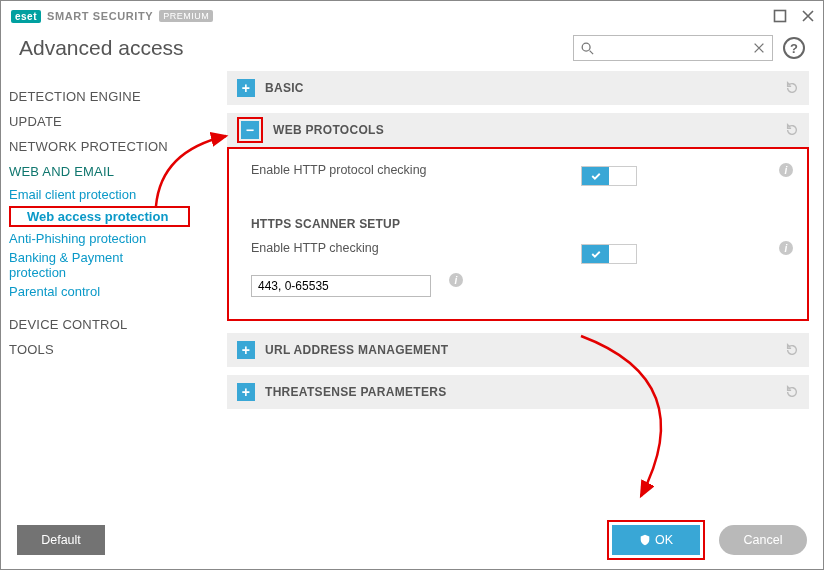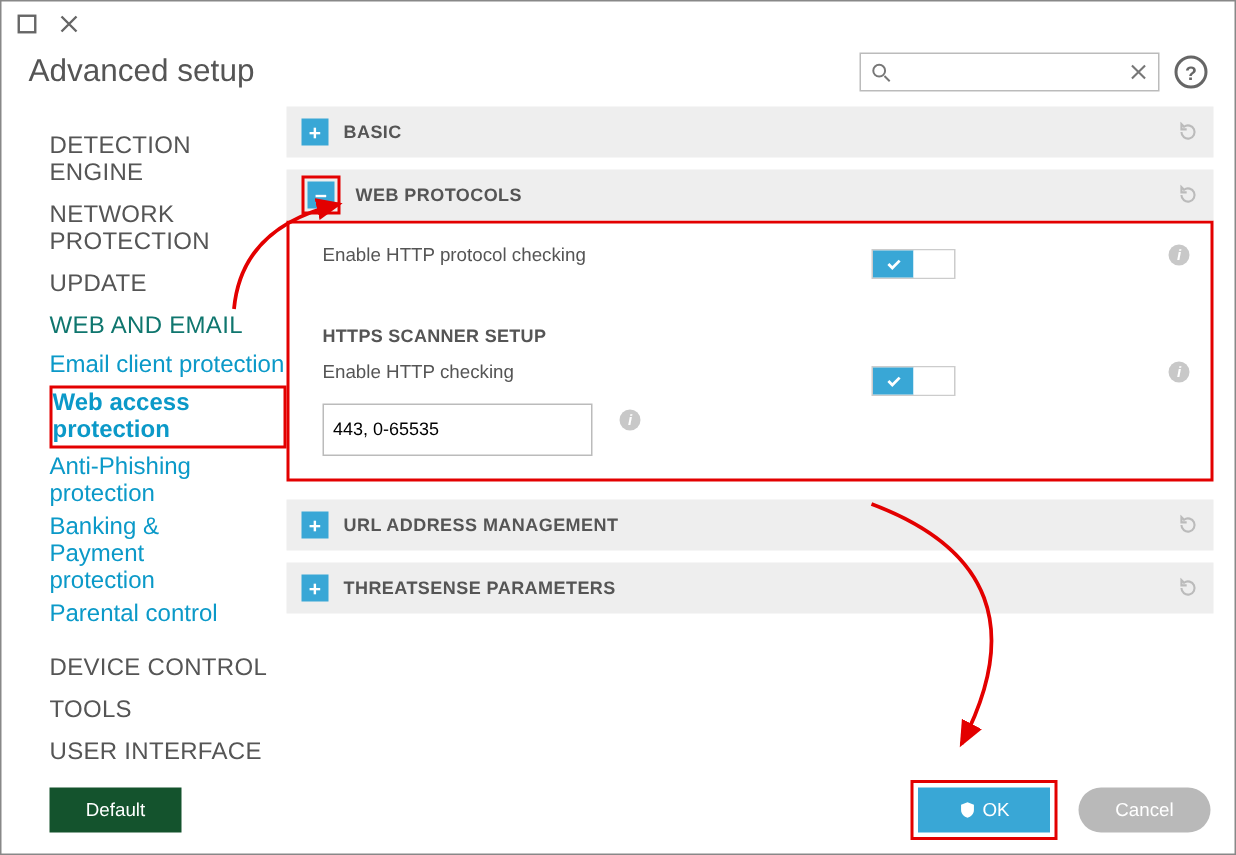--- a/index.html
+++ b/index.html
@@ -13,99 +13,103 @@
   .win-controls { display: flex; gap: 14px; }
   .win-btn { width: 14px; height: 14px; stroke: #666; cursor: pointer; }
   .header-row { display:flex; align-items:center; justify-content:space-between; padding: 6px 18px 10px 18px; }
   .page-title { font-size: 21px; color:#555; font-weight:400; }
   .search-group { display:flex; align-items:center; gap:10px; }
   .search-box { position:relative; display:flex; align-items:center; width:200px; height:26px; border:1px solid #bbb; padding:0 6px; }
   .search-box input { flex:1; border:none; outline:none; font-size:12px; background:transparent; }
   .search-box .icon { width:14px; height:14px; stroke:#777; fill:none; }
   .help-circle { width:22px; height:22px; border:2px solid #666; border-radius:50%; display:flex; align-items:center; justify-content:center; font-size:13px; color:#666; cursor:pointer; font-weight:700; }
   .body { display:flex; height: calc(100% - 28px - 48px - 58px); }
-  .sidebar { width: 190px; padding: 8px 0 0 32px; font-size: 16px; }
+  .sidebar { width: 226px; padding: 8px 0 0 8px; font-size: 13px; }
   .side-cat { text-transform: uppercase; color:#555; margin: 10px 0 8px 0; cursor:pointer; letter-spacing: 0.2px; }
   .side-sub { color:#0b99c8; margin: 4px 0; cursor:pointer; }
   .side-sub.active { color:#0b99c8; }
   .highlight-box { border: 2.5px solid #e30000; padding: 1px 4px 1px 0; display:inline-block; }
   .content { flex:1; padding-right:14px; }
   .panel-item { position:relative; display:flex; align-items:center; background:#eee; height:34px; margin-bottom:8px; padding-left:10px; font-size:12px; font-weight:700; color:#555; letter-spacing:0.3px; }
   .expand-btn { width:18px; height:18px; background:#39a7d6; color:#fff; display:flex; align-items:center; justify-content:center; font-weight:700; margin-right:10px; font-size:14px; cursor:pointer; }
   .reset-icon { position:absolute; right:10px; width:14px; height:14px; fill:#bbb; }
   .section-body { border:2.5px solid #e30000; margin:-8px 0 12px 0; padding:14px 14px 14px 22px; font-size:12.5px; color:#555; }
   .subhead { font-weight:700; font-size:12px; color:#555; margin:4px 0 10px 0; letter-spacing:0.2px; }
   .row { display:flex; height:26px; margin-bottom:6px; }
   .row-label { flex:1; }
   .row-ctrl { width:190px; display:flex; align-items:center; }
   .row .info-dot { width:14px; height:14px; border-radius:50%; background:#c8c8c8; color:#fff; font-size:10px; display:flex; align-items:center; justify-content:center; margin-left:8px; font-style:italic; font-weight:700; cursor:pointer; }
   .toggle { width:56px; height:20px; background:#fff; border:1px solid #ccc; display:flex; cursor:pointer; }
   .toggle .on-seg { width:50%; background:#39a7d6; display:flex; align-items:center; justify-content:center; }
   .toggle .on-seg svg { width:12px; height:12px; stroke:#fff; fill:none; stroke-width:2.5; }
   .toggle .off-seg { width:50%; background:#fff; }
-  .text-input { width:180px; height:35px; border:1px solid #bbb; padding:0 6px; font-size:12px; }
+  .text-input { width:180px; height:22px; border:1px solid #bbb; padding:0 6px; font-size:12px; }
   .spacer-h { height:18px; }
   .footer { position:absolute; bottom:0; left:0; right:0; height:58px; display:flex; align-items:center; justify-content:space-between; padding:0 16px; }
   .btn { height:30px; min-width:88px; border:none; font-size:12.5px; cursor:pointer; display:inline-flex; align-items:center; justify-content:center; gap:4px; }
-  .btn-default { background:#14532d; color:#fff;margin-left:16px; }
+  .btn-default { background:#737373; color:#fff; }
   .btn-cancel { background:#b9b9b9; color:#fff;border-radius:15px; }
   .btn-ok { background:#39a7d6; color:#fff; }
   .ok-wrap { border:2.5px solid #e30000; padding:3px; }
   .collapse-red { border:2.5px solid #e30000; padding:2px; }
   .annot-layer { position:absolute; inset:0; pointer-events:none; }
 </style>
 </head>
 <body>
 
 <div class="window">
 
   <div class="titlebar">
+    <div class="brand">
+      <span class="brand-logo">eset</span>
+      <span class="brand-text">SMART SECURITY</span>
+      <span class="brand-badge">PREMIUM</span>
+    </div>
     <div class="win-controls">
       <svg class="win-btn" viewBox="0 0 14 14">
           <rect x="1.5" y="1.5" width="11" height="11" fill="none" stroke-width="1.6"></rect>
         </svg>
       <svg class="win-btn" viewBox="0 0 14 14">
           <path d="M2 2 L12 12 M12 2 L2 12" stroke-width="1.6"></path>
         </svg>
     </div>
   </div>
 
   <div class="header-row">
-    <div class="page-title">Advanced setup</div>
+    <div class="page-title">Advanced access</div>
     <div class="search-group">
       <div class="search-box">
         <svg class="icon" viewBox="0 0 16 16">
             <circle cx="7" cy="7" r="4.5" stroke-width="1.5"></circle>
             <path d="M11 11 L15 15" stroke-width="1.5"></path>
           </svg>
         <input type="text" placeholder="" style="">
         <svg class="icon" viewBox="0 0 16 16">
             <path d="M3 3 L13 13 M13 3 L3 13" stroke-width="1.6"></path>
           </svg>
       </div>
       <div class="help-circle">?</div>
     </div>
   </div>
 
   <div class="body">
     <div class="sidebar">
       <div class="side-cat">DETECTION ENGINE</div>
+      <div class="side-cat">UPDATE</div>
       <div class="side-cat">NETWORK PROTECTION</div>
-      <div class="side-cat">UPDATE</div>
       <div class="side-cat" style="color:#0f766e;">WEB AND EMAIL</div>
       <div class="side-sub">Email client protection</div>
       <span class="highlight-box">
-        <span class="side-sub active" style="margin:0;font-weight:700;">Web access protection</span>
+        <span class="side-sub active" style="margin:16px;font-weight:700;">Web access protection</span>
       </span>
       <div class="side-sub">Anti-Phishing protection</div>
       <div class="side-sub" style="max-width:130px;">Banking &amp; Payment protection</div>
       <div class="side-sub">Parental control</div>
       <div class="side-cat" style="margin-top:18px;">DEVICE CONTROL</div>
       <div class="side-cat">TOOLS</div>
-      <div class="side-cat">USER INTERFACE</div>
     </div>
 
     <div class="content">
 
       <div class="panel-item">
         <div class="expand-btn">+</div>
         <span>BASIC</span>
         <svg class="reset-icon" viewBox="0 0 16 16">
             <path d="M3 8a5 5 0 1 0 2-4L3 2v4h4" fill="none" stroke="#bbb" stroke-width="1.6"></path>
           </svg>

